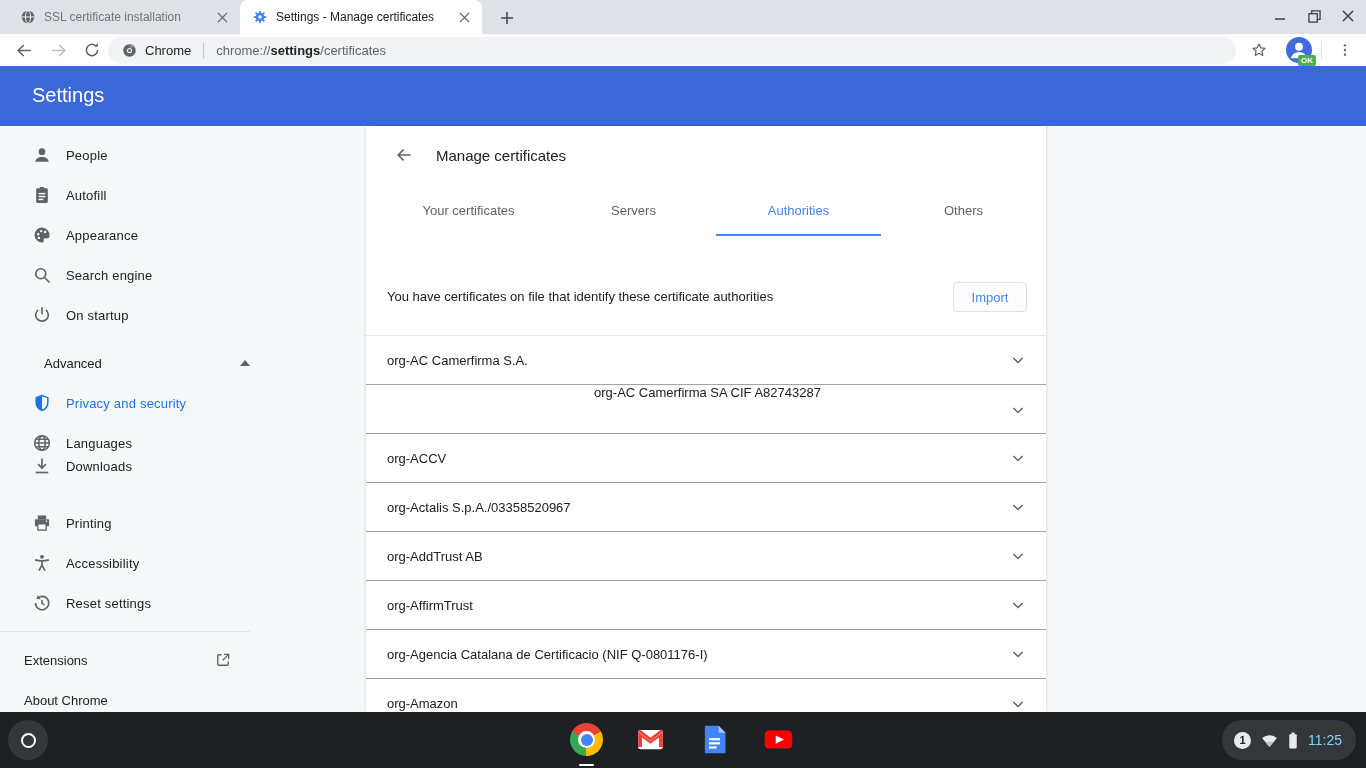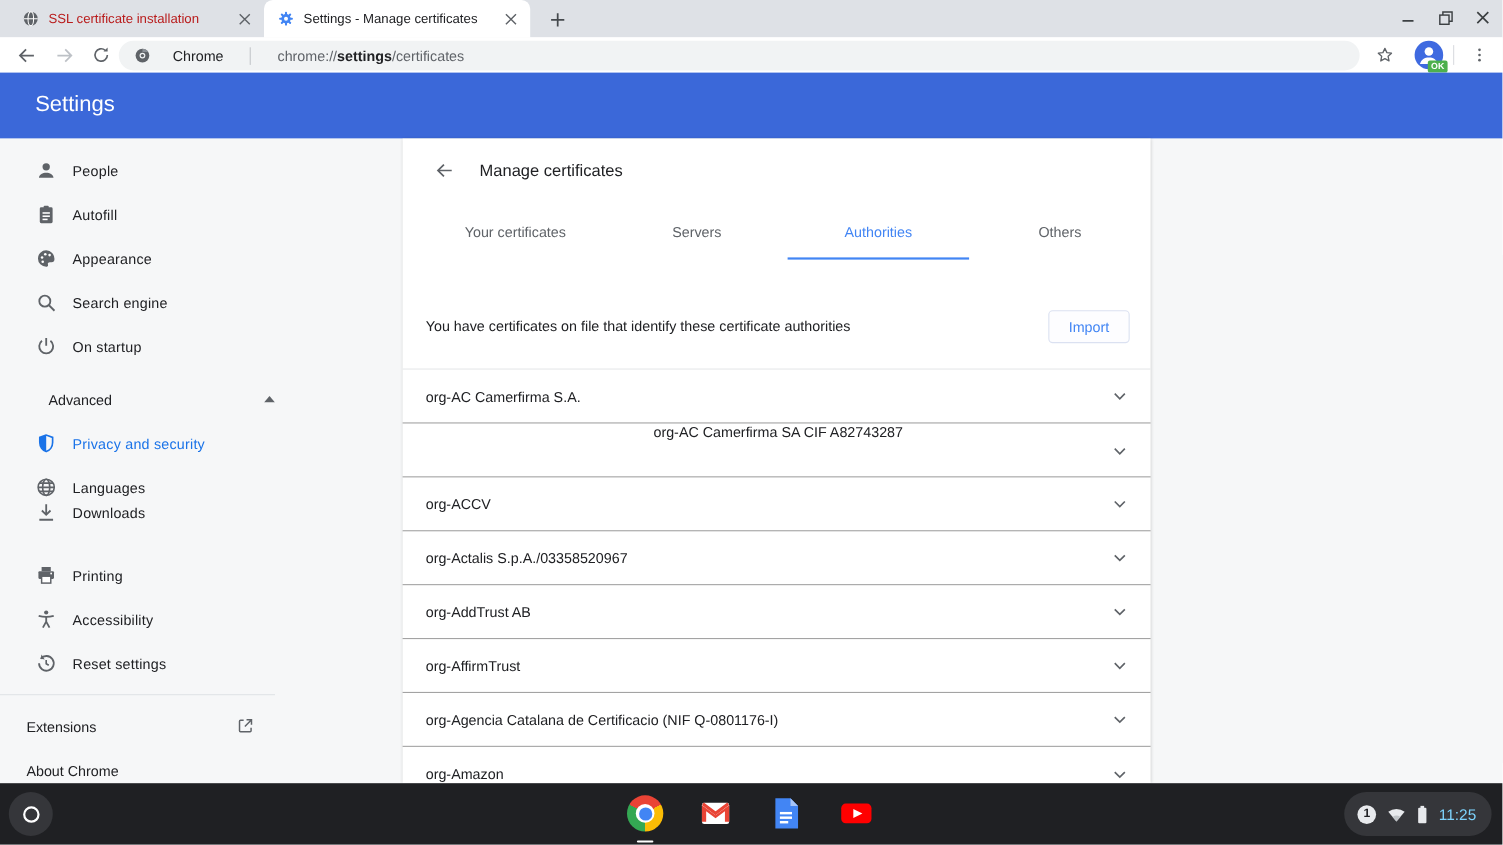--- a/index.html
+++ b/index.html
@@ -4,32 +4,32 @@
 <style>
   * { box-sizing: border-box; margin: 0; padding: 0; }
   html,body { width:1366px; height:768px; overflow:hidden; }
   body { font-family:"Liberation Sans", sans-serif; background:#fff; position:relative; }
   #screen { position:absolute; left:0; top:0; width:1366px; height:768px; overflow:hidden; }
   svg { display:block; }
 
   
   .tabstrip { position:absolute; left:0; top:0; width:1366px; height:34px; background:#dee1e6; }
   .tab { position:absolute; top:0; height:34px; display:flex; align-items:center; gap:8px; padding:0 10px 0 12px; }
-  .tab .title { font-size:12px; color:#b91c1c; white-space:nowrap; overflow:hidden; }
+  .tab .title { font-size:12px; color:#737373; white-space:nowrap; overflow:hidden; }
   .tab.active { background:#fff; border-radius:8px 8px 0 0; }
   .tab.active .title { color:#202124; }
   .tab-close { width:16px; height:16px; display:flex; align-items:center; justify-content:center; color:#5f6368; font-size:13px; margin-left:auto; }
   .newtab-btn { position:absolute; left:496px; top:7px; width:22px; height:22px; display:flex; align-items:center; justify-content:center; color:#45494d; }
   .win-controls { position:absolute; right:6px; top:4px; display:flex; gap:10px; }
   .win-btn { width:24px; height:24px; display:flex; align-items:center; justify-content:center; color:#3c4043; }
 
   
   .toolbar { position:absolute; left:0; top:34px; width:1366px; height:32px; background:#fff; }
   .nav-btn { position:absolute; top:4px; width:24px; height:24px; display:flex; align-items:center; justify-content:center; }
-  .omnibox { position:absolute; left:108px; top:3px; width:1128px; height:27px; background:#f1f3f4; border-radius:14px; display:flex; align-items:center; padding:0 14px; gap:20px; }
+  .omnibox { position:absolute; left:108px; top:3px; width:1128px; height:27px; background:#f1f3f4; border-radius:14px; display:flex; align-items:center; padding:0 14px; gap:8px; }
   .omnibox .site { font-size:13px; color:#202124; }
   .omnibox .vsep { width:1px; height:16px; background:#c4c7cb; margin:0 4px; }
   .omnibox .url { font-size:13px; color:#5f6368; }
   .omnibox .url b { color:#202124; font-weight:bold; }
   .avatar { position:absolute; left:1286px; top:3px; width:26px; height:26px; border-radius:50%; background:#3f6ae0; overflow:visible; }
   .avatar .badge { position:absolute; right:-4px; bottom:-3px; background:#4db04d; color:#fff; font-size:8px; font-weight:bold; padding:1.5px 3px; border-radius:2px; line-height:1; }
   .toolbar .vline { position:absolute; left:1321px; top:7px; width:1px; height:18px; background:#dadce0; }
 
   
   .s-header { position:absolute; left:0; top:66px; width:1366px; height:60px; background:#3b68d9; }

